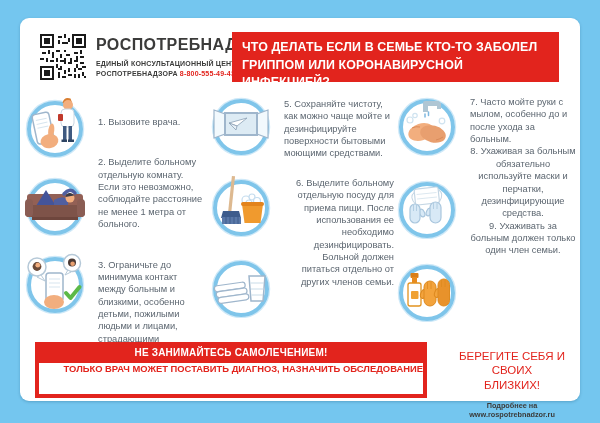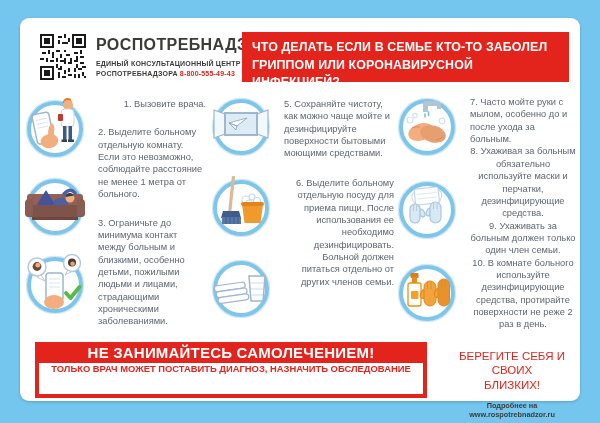--- a/index.html
+++ b/index.html
@@ -5,43 +5,43 @@
   html,body{margin:0;padding:0;}
   body{width:600px;height:423px;font-family:"Liberation Sans",sans-serif;}
   .page{position:relative;width:600px;height:423px;background:#74C6EF;overflow:hidden;}
   .card{position:absolute;left:20px;top:18px;width:560px;height:383px;background:#ffffff;border-radius:9px;box-shadow:0 1px 3px rgba(0,60,90,.25);}
   
   .qr{position:absolute;left:20px;top:16px;width:46px;height:46px;}
   .brand{position:absolute;left:76px;top:18px;}
   .brand-title{font-size:16px;font-weight:bold;color:#3B3B3A;letter-spacing:.4px;}
   .brand-sub{margin-top:5px;font-size:7px;font-weight:bold;color:#3B3B3A;line-height:1.45;letter-spacing:.2px;}
   .brand-phone{color:#E2241D;}
-  .title-banner{position:absolute;left:222px;top:14px;width:327px;height:50px;background:#E2241D;color:#fff;font-weight:bold;font-size:12.4px;line-height:1.42;padding:7px 10px;box-sizing:border-box;letter-spacing:.1px;}
+  .title-banner{position:absolute;left:212px;top:14px;width:327px;height:50px;background:#E2241D;color:#fff;font-weight:bold;font-size:12.4px;line-height:1.42;padding:7px 10px;box-sizing:border-box;letter-spacing:.1px;}
   
   .col{position:absolute;display:flex;gap:12px;}
   .col-1{left:4px;top:74px;width:182px;}
   .col-2{left:190px;top:72px;width:184px;}
   .col-3{left:376px;top:72px;width:180px;}
   .icon-rail{width:62px;display:flex;flex-direction:column;align-items:center;flex:none;}
   .texts{flex:1;min-width:0;}
   .tip{font-size:9.3px;line-height:1.33;color:#5C6670;margin:0;}
-  .col-1 .tip + .tip{margin-top:16px;}
+  .col-1 .tip + .tip{margin-top:28px;}
   .col-2 .tip + .tip{margin-top:17px;text-align:right;}
   .col-3 .tip + .tip{margin-top:0;text-align:center;}
-  .col-1 .tip:first-child{margin-top:6px;text-align:right;}
+  .col-1 .tip:first-child{margin-top:24px;}
   .col-2 .tip:first-child{margin-top:8px;}
   .col-3 .tip:first-child{margin-top:6px;}
   .icon{flex:none;}
   .col-1 .icon + .icon{margin-top:12px;}
   .col-2 .icon + .icon{margin-top:15px;}
   .col-3 .icon + .icon{margin-top:17px;}
   
   .warning{position:absolute;left:15px;top:324px;width:392px;height:56px;background:#E2241D;}
-  .warning-title{height:29px;line-height:21px;text-align:center;color:#fff;font-weight:bold;font-size:15px;letter-spacing:.2px;}
-  .warning-inner{position:absolute;left:4px;right:4px;top:21px;bottom:4px;background:#fff;display:flex;flex-direction:column;justify-content:flex-start;text-align:center;color:#E2241D;font-weight:bold;font-size:9.4px;line-height:1.3;}
+  .warning-title{height:29px;line-height:21px;text-align:center;color:#fff;font-weight:bold;font-size:10px;letter-spacing:.2px;}
+  .warning-inner{position:absolute;left:4px;right:4px;top:21px;bottom:4px;background:#fff;display:flex;flex-direction:row;justify-content:flex-end;text-align:center;color:#E2241D;font-weight:bold;font-size:9.4px;line-height:1.3;}
   .slogan-block{position:absolute;left:428px;top:331px;width:128px;text-align:center;}
   .slogan{color:#E2241D;font-weight:normal;font-size:11.5px;line-height:1.25;}
   .more-info{margin-top:9px;font-size:7.3px;font-weight:bold;color:#3B3B3A;}
 </style>
 </head>
 <body>
 
 <div class="page">
   <div class="card">
 
@@ -232,21 +232,20 @@
             <ellipse cx="41.5" cy="37" rx="2.8" ry="4.5" transform="rotate(20 41.5 37)"></ellipse>
             <rect x="42" y="23" width="11.5" height="27" rx="5.8" fill="#E8922B"></rect>
           </g>
           <path d="M31.5 26 v7 M35 26 v7 M45.5 24 v7 M49 24 v7" stroke="#DD8A20" stroke-width="0.8" fill="none"></path>
         </svg>
       </div>
       <div class="texts">
         <p class="tip">7. Часто мойте руки с мылом, особенно до и после ухода за больным.</p>
         <p class="tip">8. Ухаживая за больным обязательно используйте маски и перчатки, дезинфицирующие средства.</p>
         <p class="tip">9. Ухаживать за больным должен только один член семьи.</p>
-        <p class="tip">10. В комнате больного используйте дезинфицирующие средства, протирайте поверхности не реже 2 раз в день.</p>
       </div>
     </div>
 
     <div class="warning">
       <div class="warning-title">НЕ ЗАНИМАЙТЕСЬ САМОЛЕЧЕНИЕМ!</div>
       <div class="warning-inner">
         <div>ТОЛЬКО ВРАЧ МОЖЕТ ПОСТАВИТЬ ДИАГНОЗ, НАЗНАЧИТЬ ОБСЛЕДОВАНИЕ</div>
       </div>
     </div>
 

